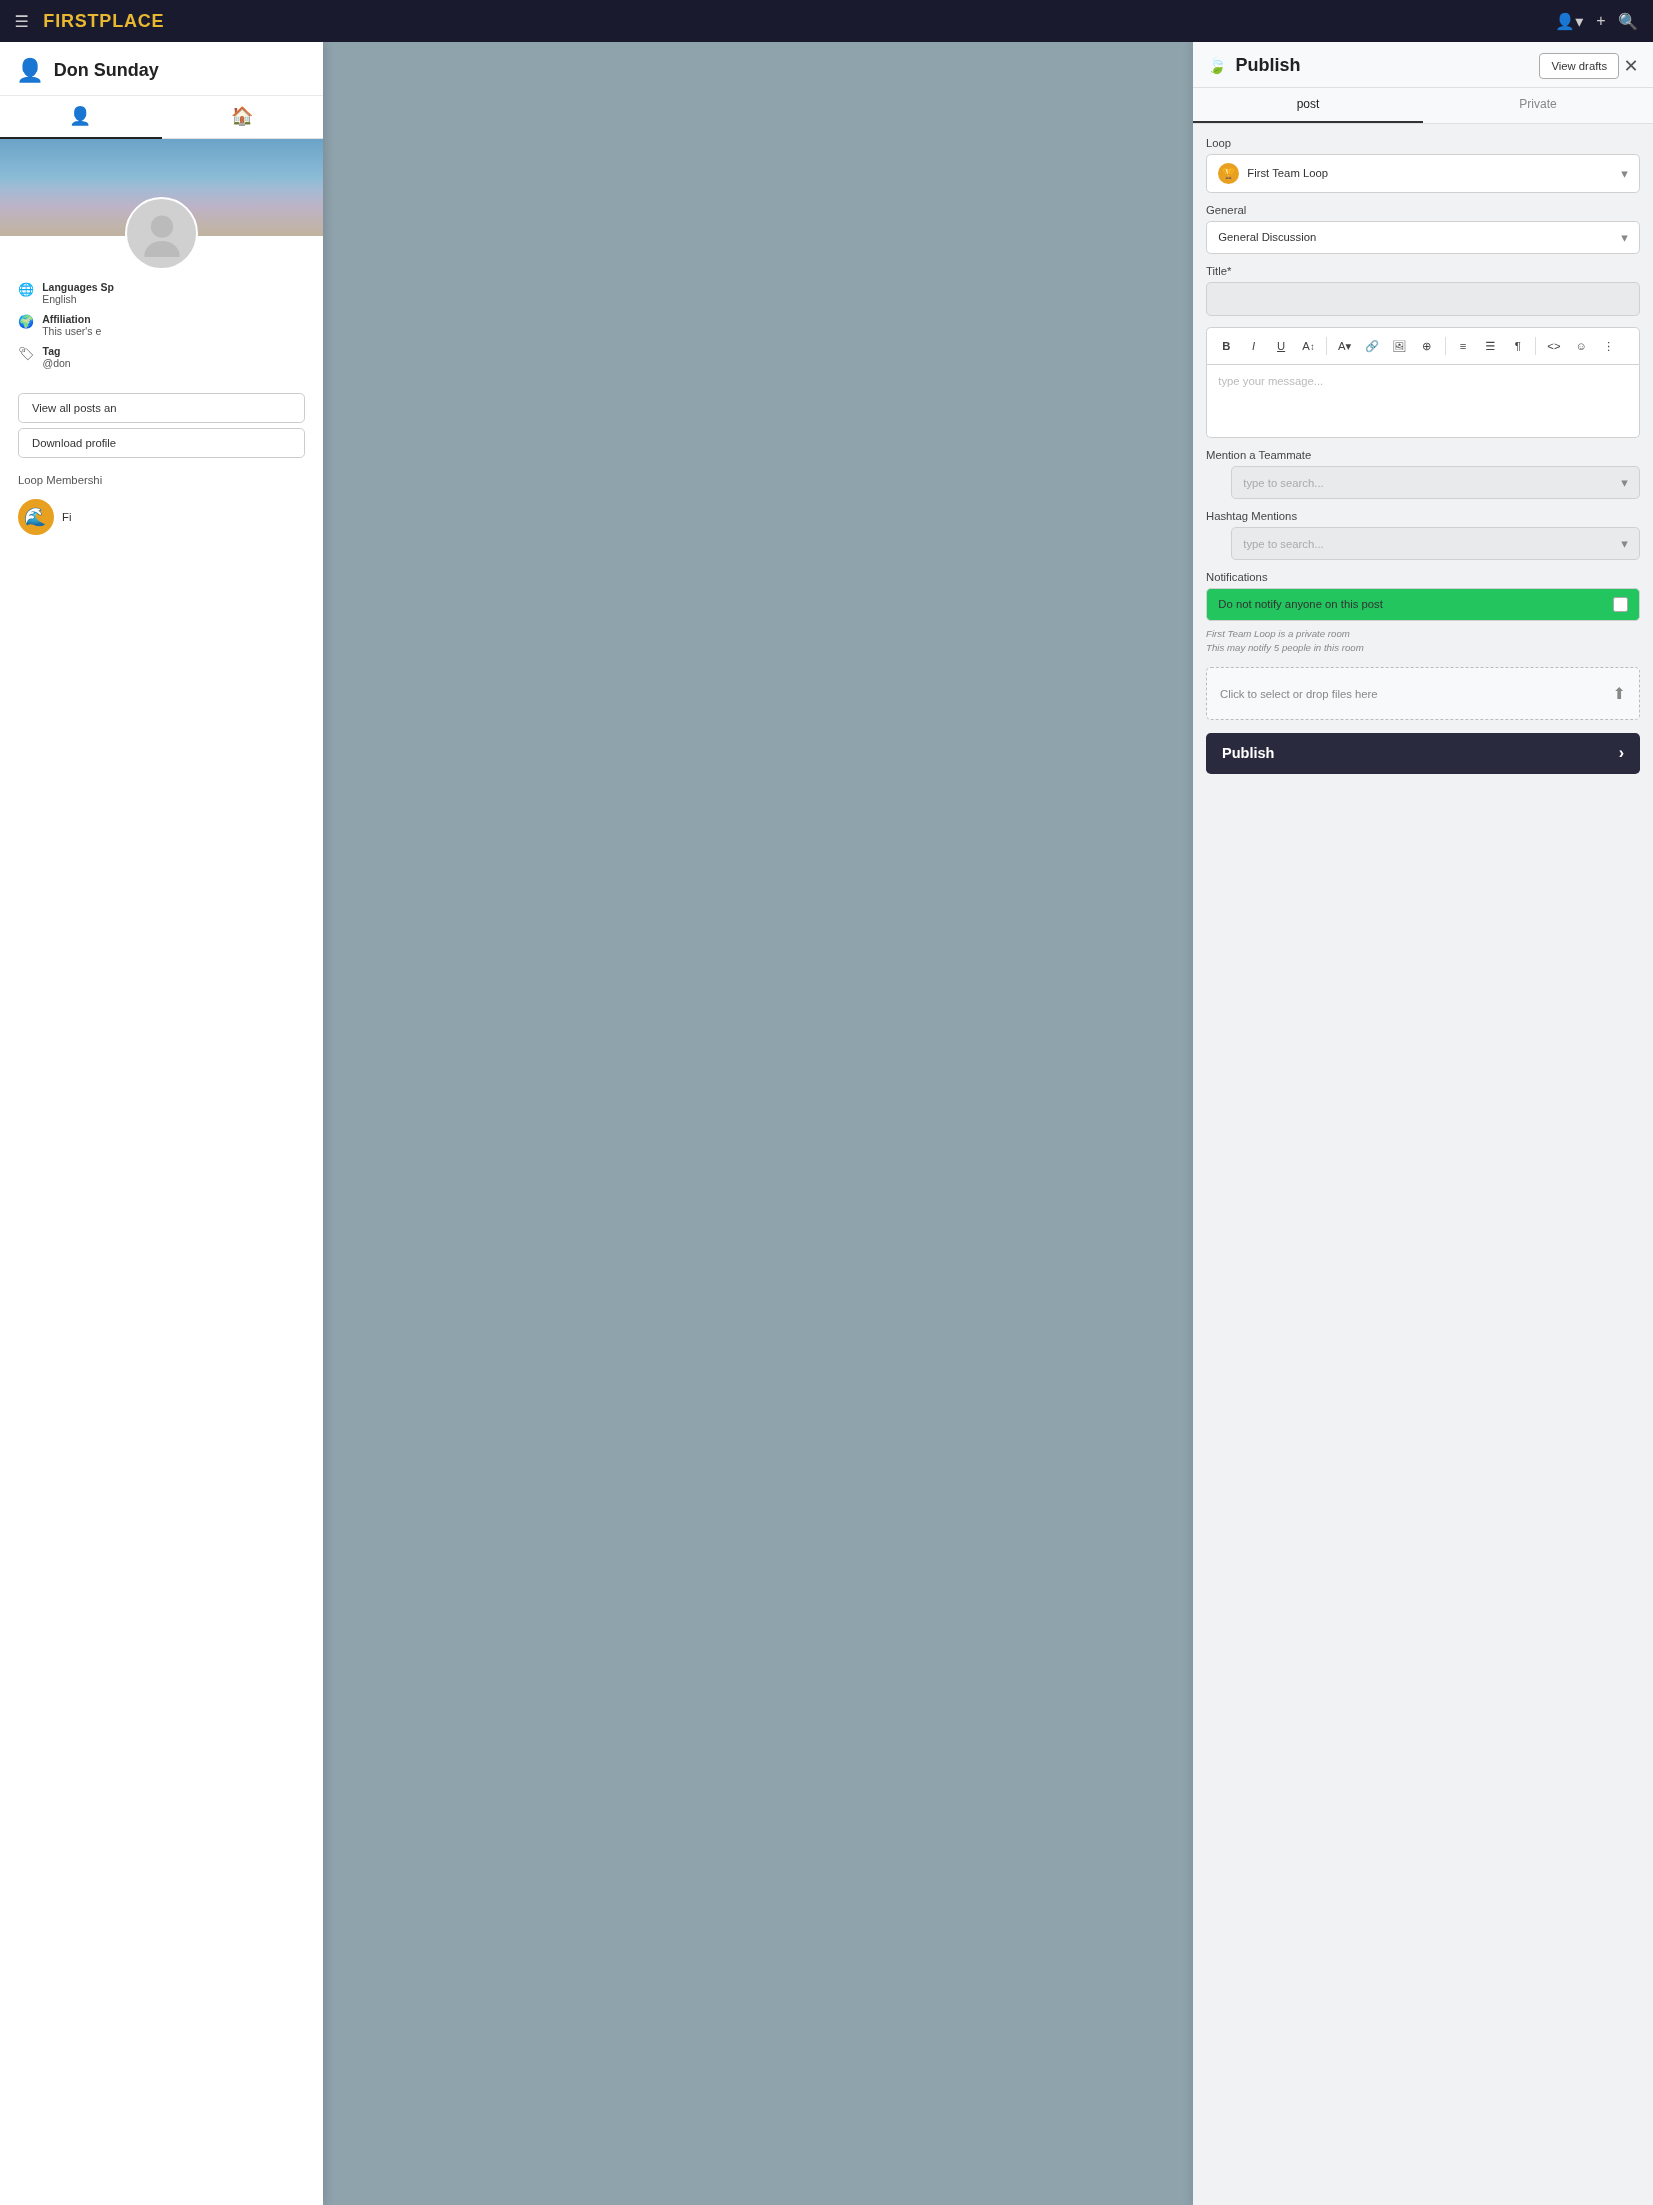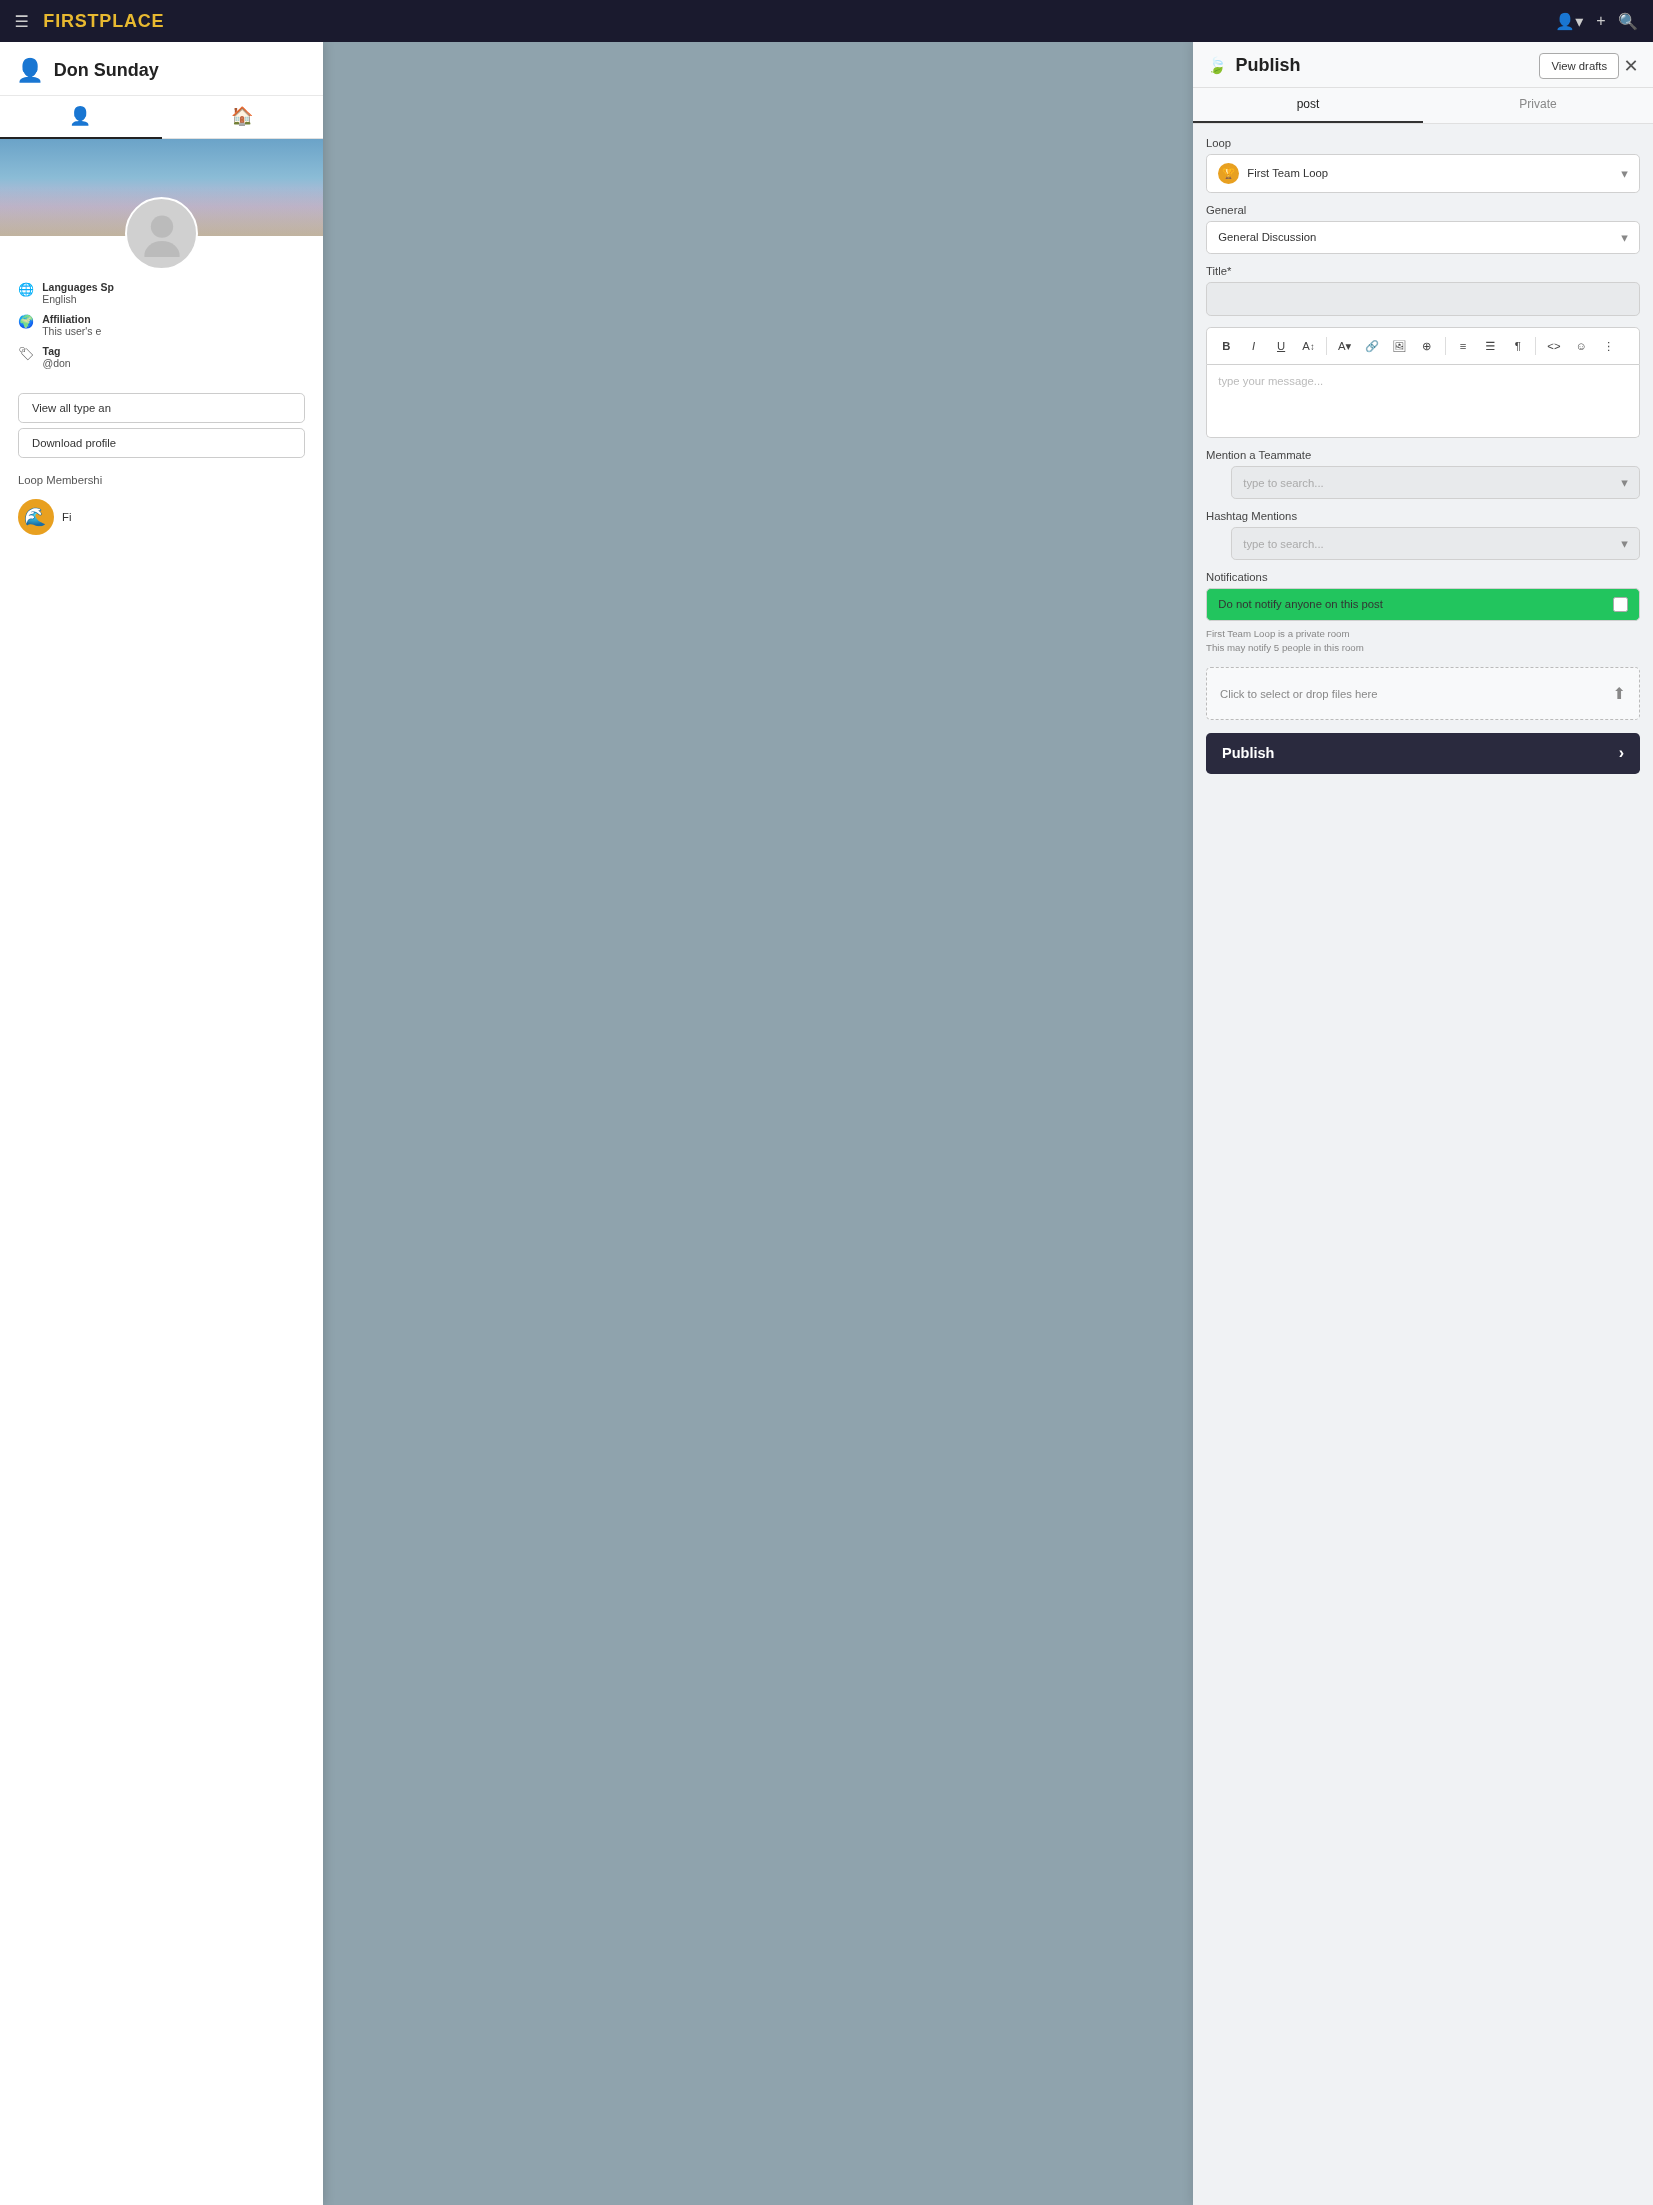--- a/index.html
+++ b/index.html
@@ -342,20 +342,21 @@
     .checkbox-empty {
       width: 14.5px; height: 14.5px;
       border: 1.2px solid #aaa;
       border-radius: 2.4px;
       background: #fff;
       flex-shrink: 0;
     }
     .notification-note {
       font-size: 9.7px;
       color: #888;
+      font-style: italic;
       line-height: 1.5;
       margin-top: 6px;
     }
 
     .file-drop-zone {
       border: 1.6px dashed #bbb;
       border-radius: 4.8px;
       background: #f8f9fa;
       padding: 16px 13px;
       display: flex;
@@ -444,21 +445,21 @@
       </div>
       <div class="profile-info-row">
         <span class="info-icon">🏷</span>
         <div>
           <div class="info-label">Tag</div>
           <div class="info-value">@don</div>
         </div>
       </div>
     </div>
 
-    <button class="profile-btn">View all type an</button>
+    <button class="profile-btn">View all posts an</button>
     <button class="profile-btn">Download profile</button>
 
     <div class="loop-membership-section">
       <div class="loop-membership-label">Loop Membershi</div>
       <div class="loop-item">
         <div class="loop-avatar">🌊</div>
         <span class="loop-name">Fi</span>
       </div>
     </div>
   </div>

